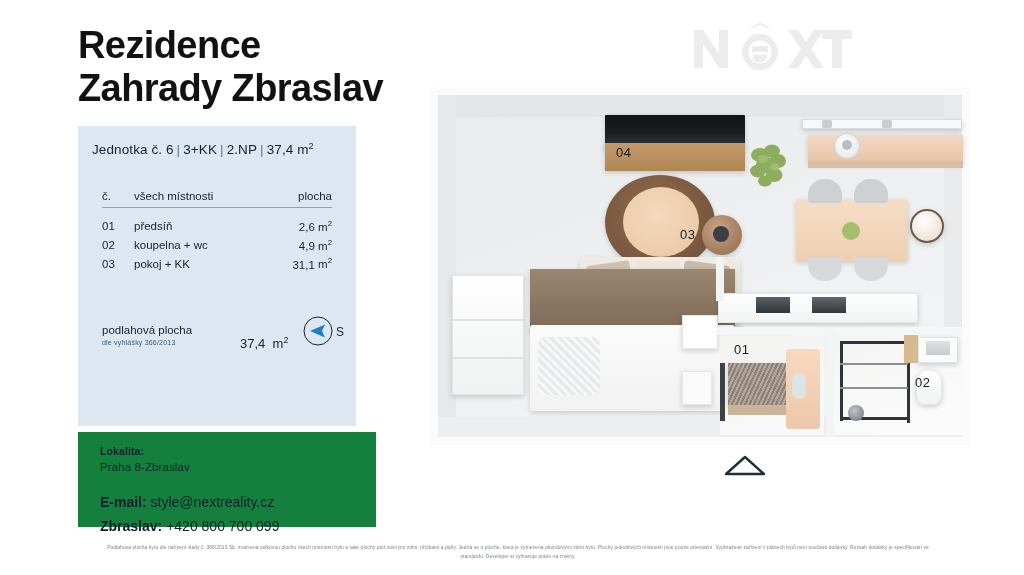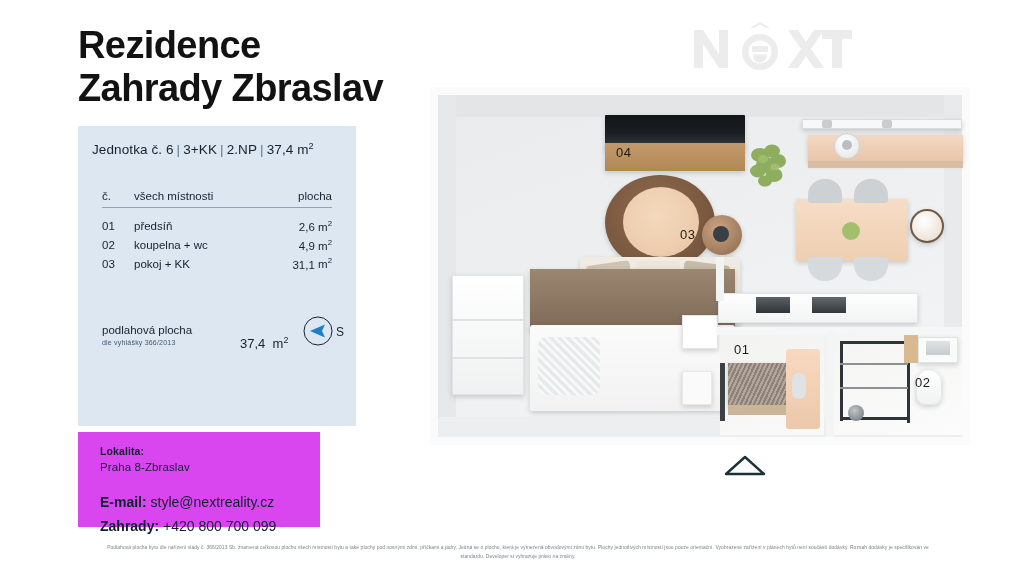--- a/index.html
+++ b/index.html
@@ -42,22 +42,22 @@
   .sup { font-size: 0.68em; vertical-align: super; }
 
   .floorarea { position: absolute; left: 24px; top: 196px; width: 232px; height: 40px; text-decoration: underline; }
   .fa-label { position: absolute; left: 0; top: 2px; font-size: 11.5px; color: #16212e; }
   .fa-sub { position: absolute; left: 0; top: 17px; font-size: 7px; color: #41586f; letter-spacing: .2px; }
   .fa-val { position: absolute; left: 138px; top: 13px; font-size: 13px; color: #16212e; }
   .compass { position: absolute; left: 200px; top: -7px; width: 32px; height: 32px; }
   .compass-label { position: absolute; left: 234px; top: 3px; font-size: 12px; color: #16212e; }
 
   .panel-blue {
-    position: absolute; left: 78px; top: 432px; width: 242px; height: 95px;
-    background: #d946ef;
+    position: absolute; left: 78px; top: 432px; width: 298px; height: 95px;
+    background: #15803d;
   }
   .pb-inner { position: absolute; left: 22px; top: 13px; color: #11202e; }
   .pb-strong { font-size: 10.5px; font-weight: 700; letter-spacing: .1px; }
   .pb-normal { font-size: 11.5px; font-weight: 400; margin-top: 4px; letter-spacing: .1px; }
   .pb-gap { height: 13px; }
   .pb-row { font-size: 14px; margin-top: 8px; }
   .pb-row b { font-weight: 700; }
   .pb-row span { font-weight: 400; }
 
   
@@ -151,21 +151,21 @@
   <div class="panel-blue">
     <div class="pb-inner">
       <div class="pb-strong">Lokalita:</div>
       <div class="pb-normal">Praha 8-Zbraslav</div>
       <div class="pb-gap"></div>
       <div class="pb-row">
         <b>E-mail:</b>
         <span>style@nextreality.cz</span>
       </div>
       <div class="pb-row">
-        <b>Zahrady:</b>
+        <b>Zbraslav:</b>
         <span>+420 800 700 099</span>
       </div>
     </div>
   </div>
 
   <div class="logo">
     <svg viewBox="0 0 160 54" width="160" height="54">
       <g fill="#ececed">
 
         <path d="M2 46 L2 8 L11 8 L27 32 L27 8 L36 8 L36 46 L27 46 L11 22 L11 46 Z"></path>

